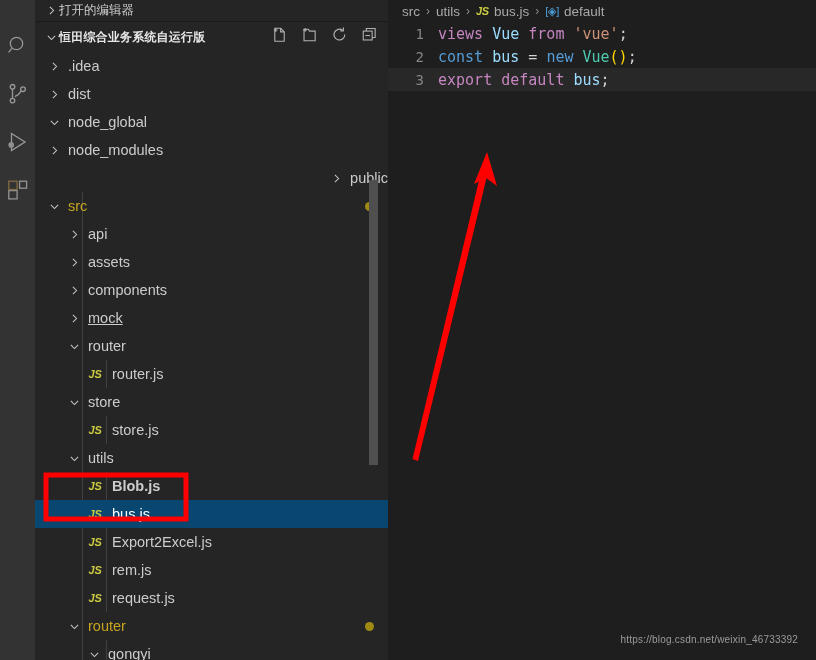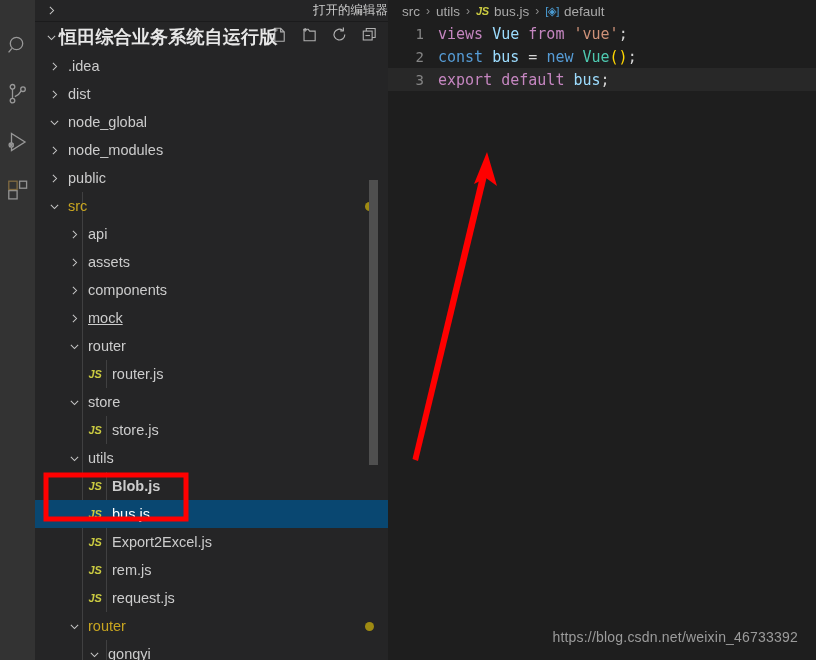--- a/index.html
+++ b/index.html
@@ -42,31 +42,30 @@
     position: relative;
     overflow: hidden;
   }
   .section-head {
     height: 22px;
     display: flex; align-items: center;
     padding-left: 8px;
     color: #cccccc;
     font-size: 12.5px;
     box-sizing: border-box;
-    justify-content: space-between;
   }
   .sec-open { border-bottom: 1px solid #1b1b1c; }
   .sec-proj {
     height: 30px;
     justify-content: flex-start;
     position: relative;
   }
   .sec-proj .proj-title {
     font-weight: bold;
-    font-size: 18px;
+    font-size: 12px;
     letter-spacing: .2px;
     color: #e7e7e7;
   }
   .twisty {
     width: 16px; height: 16px;
     display: inline-flex; align-items: center; justify-content: center;
     flex: 0 0 16px;
     color: #c5c5c5;
   }
   .twisty svg { display:block; }
@@ -194,21 +193,21 @@
   .var  { color: #9cdcfe; }
   .cls  { color: #4ec9b0; }
   .str  { color: #ce9178; }
   .pun  { color: #d4d4d4; }
   .yel  { color: #ffd700; }
 
   .watermark {
     position: absolute;
     right: 18px; bottom: 15px;
     color: #9b9b9b;
-    font-size: 14px;
+    font-size: 10px;
     letter-spacing: .2px;
   }
 
   
   .annot {
     position: absolute;
     left: 0; top: 0;
     width: 816px; height: 660px;
     pointer-events: none;
   }
@@ -331,21 +330,21 @@
           <span class="label" style="padding-left: 5px;">node_global</span>
         </div>
         <div class="row" style="padding-left: 10px;">
           <span class="arrow">
             <svg width="13" height="13" viewBox="0 0 16 16" fill="none" stroke="#c5c5c5" stroke-width="1.3">
               <path d="M6 3.5 L10.5 8 L6 12.5"></path>
             </svg>
           </span>
           <span class="label" style="padding-left: 5px;">node_modules</span>
         </div>
-        <div class="row" style="padding-left: 10px;">
+        <div class="row" style=" justify-content: flex-end;">
           <span class="arrow">
             <svg width="13" height="13" viewBox="0 0 16 16" fill="none" stroke="#c5c5c5" stroke-width="1.3">
               <path d="M6 3.5 L10.5 8 L6 12.5"></path>
             </svg>
           </span>
           <span class="label" style="padding-left: 5px;">public</span>
         </div>
         <div class="row" style="padding-left: 10px;">
           <span class="arrow">
             <svg width="13" height="13" viewBox="0 0 16 16" fill="none" stroke="#c5c5c5" stroke-width="1.3">

